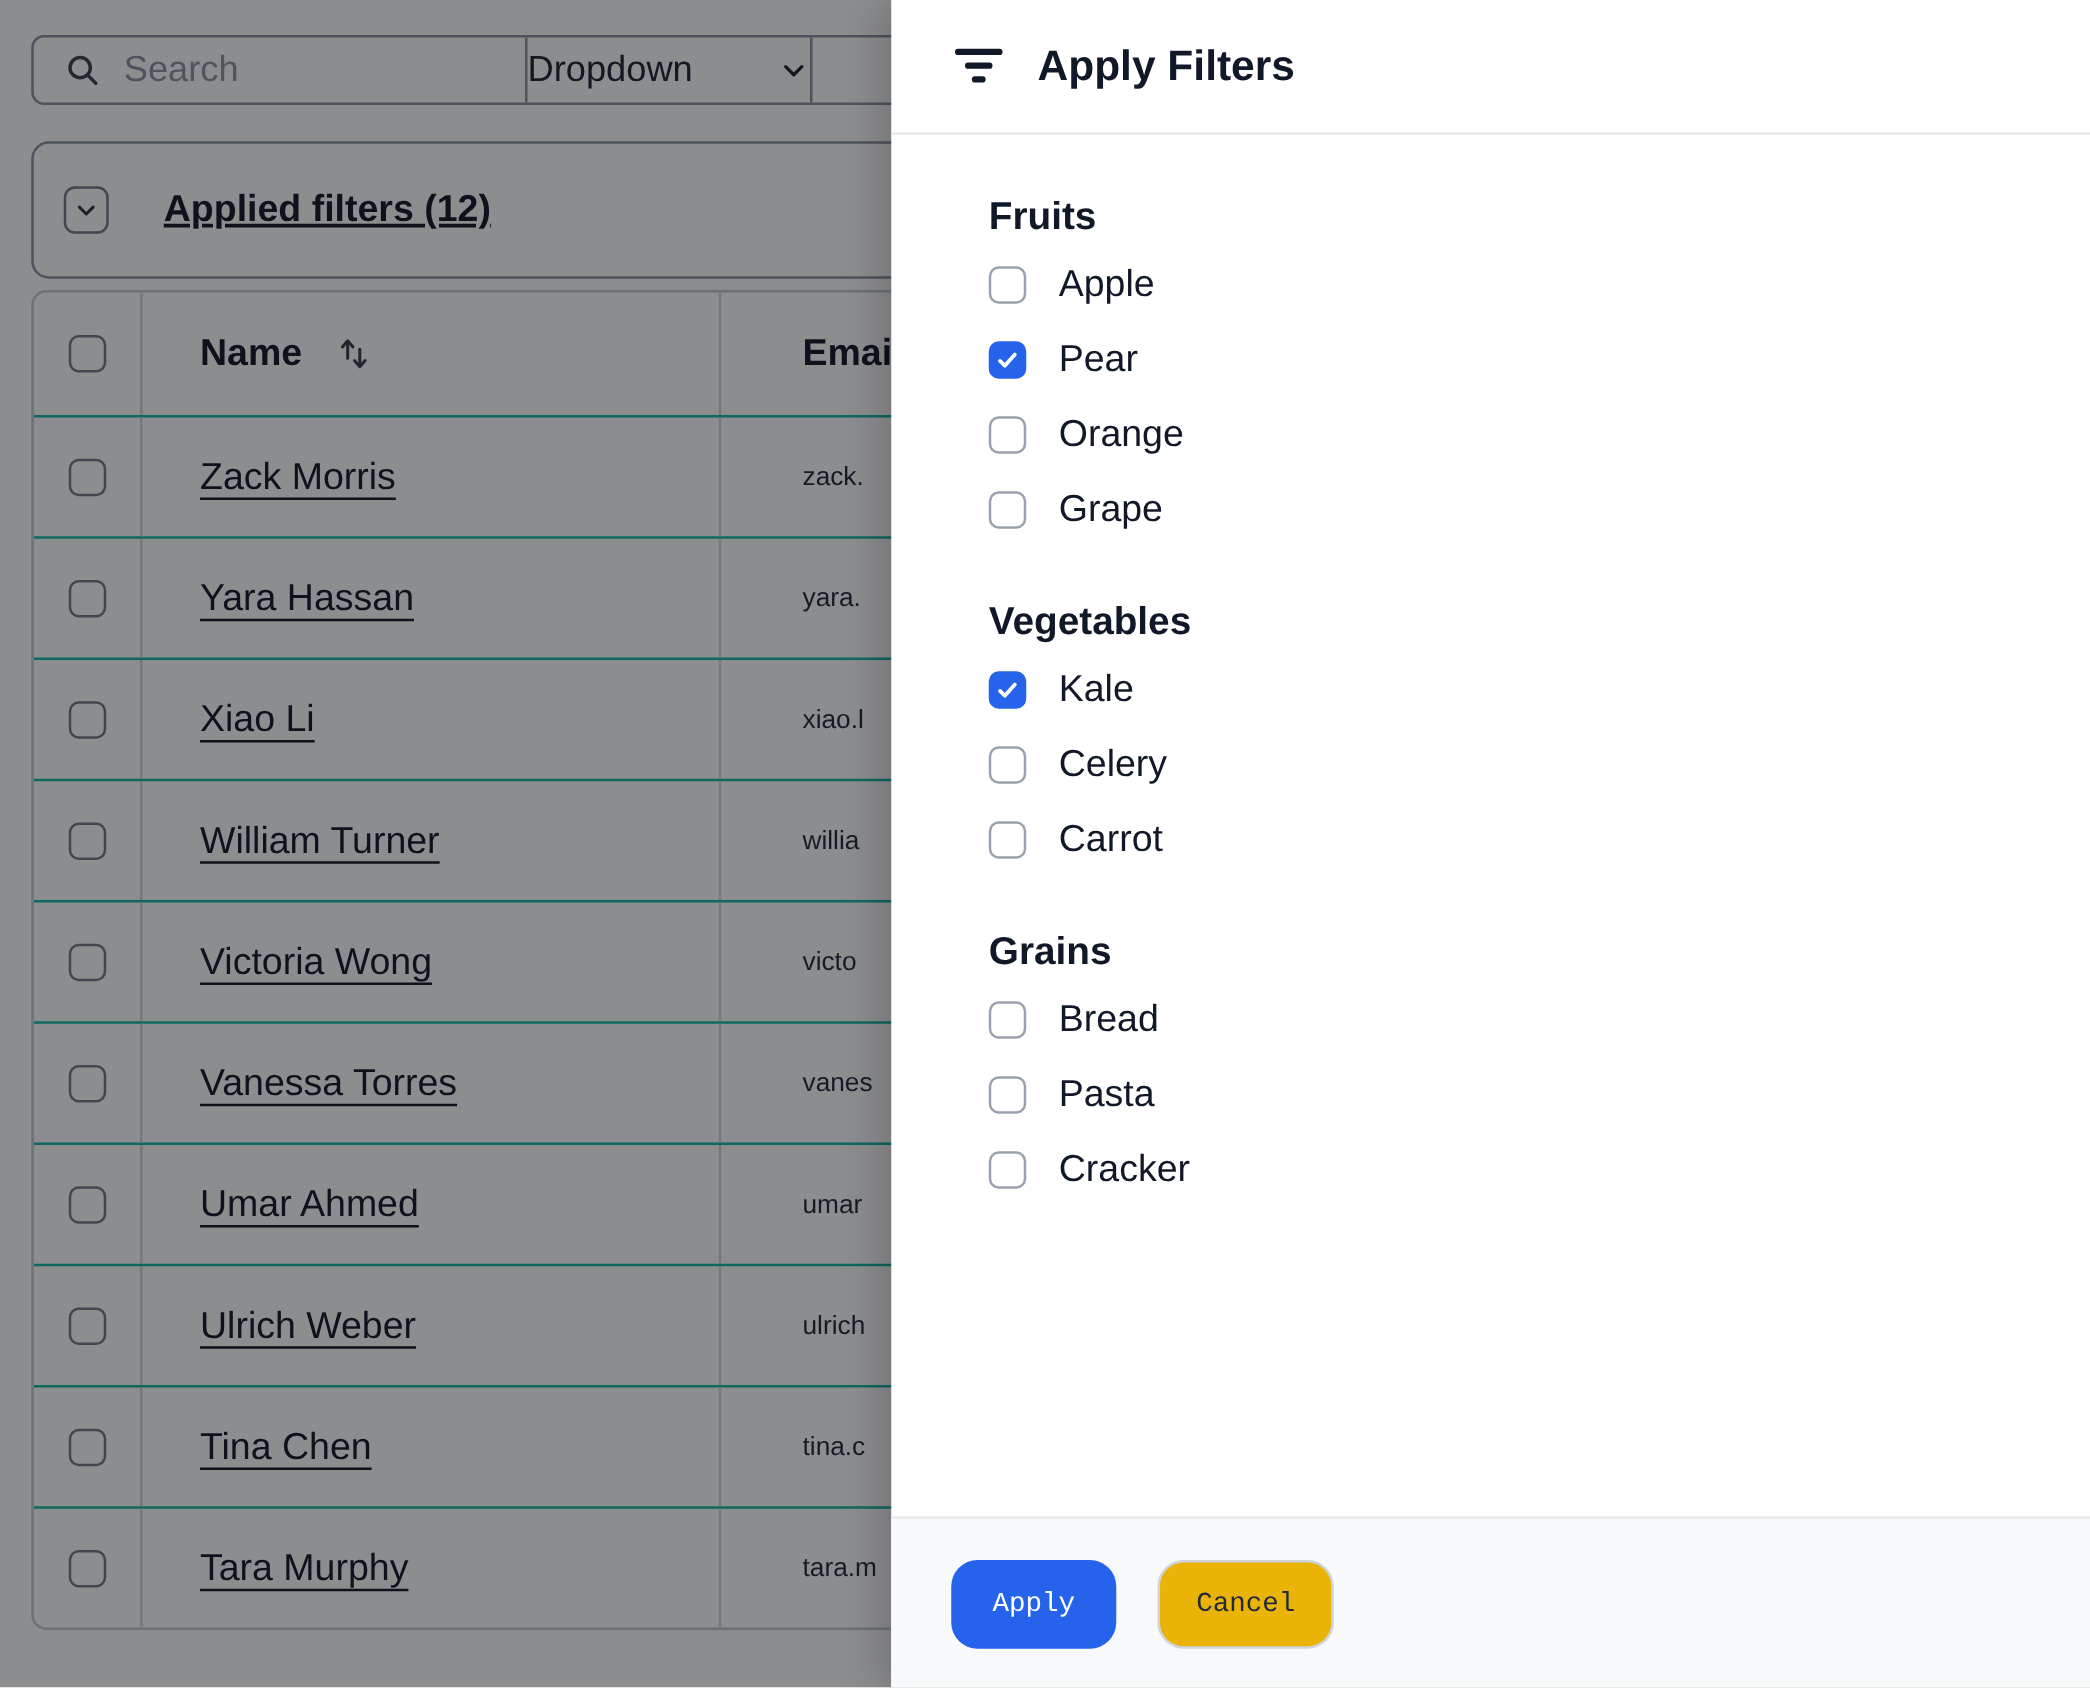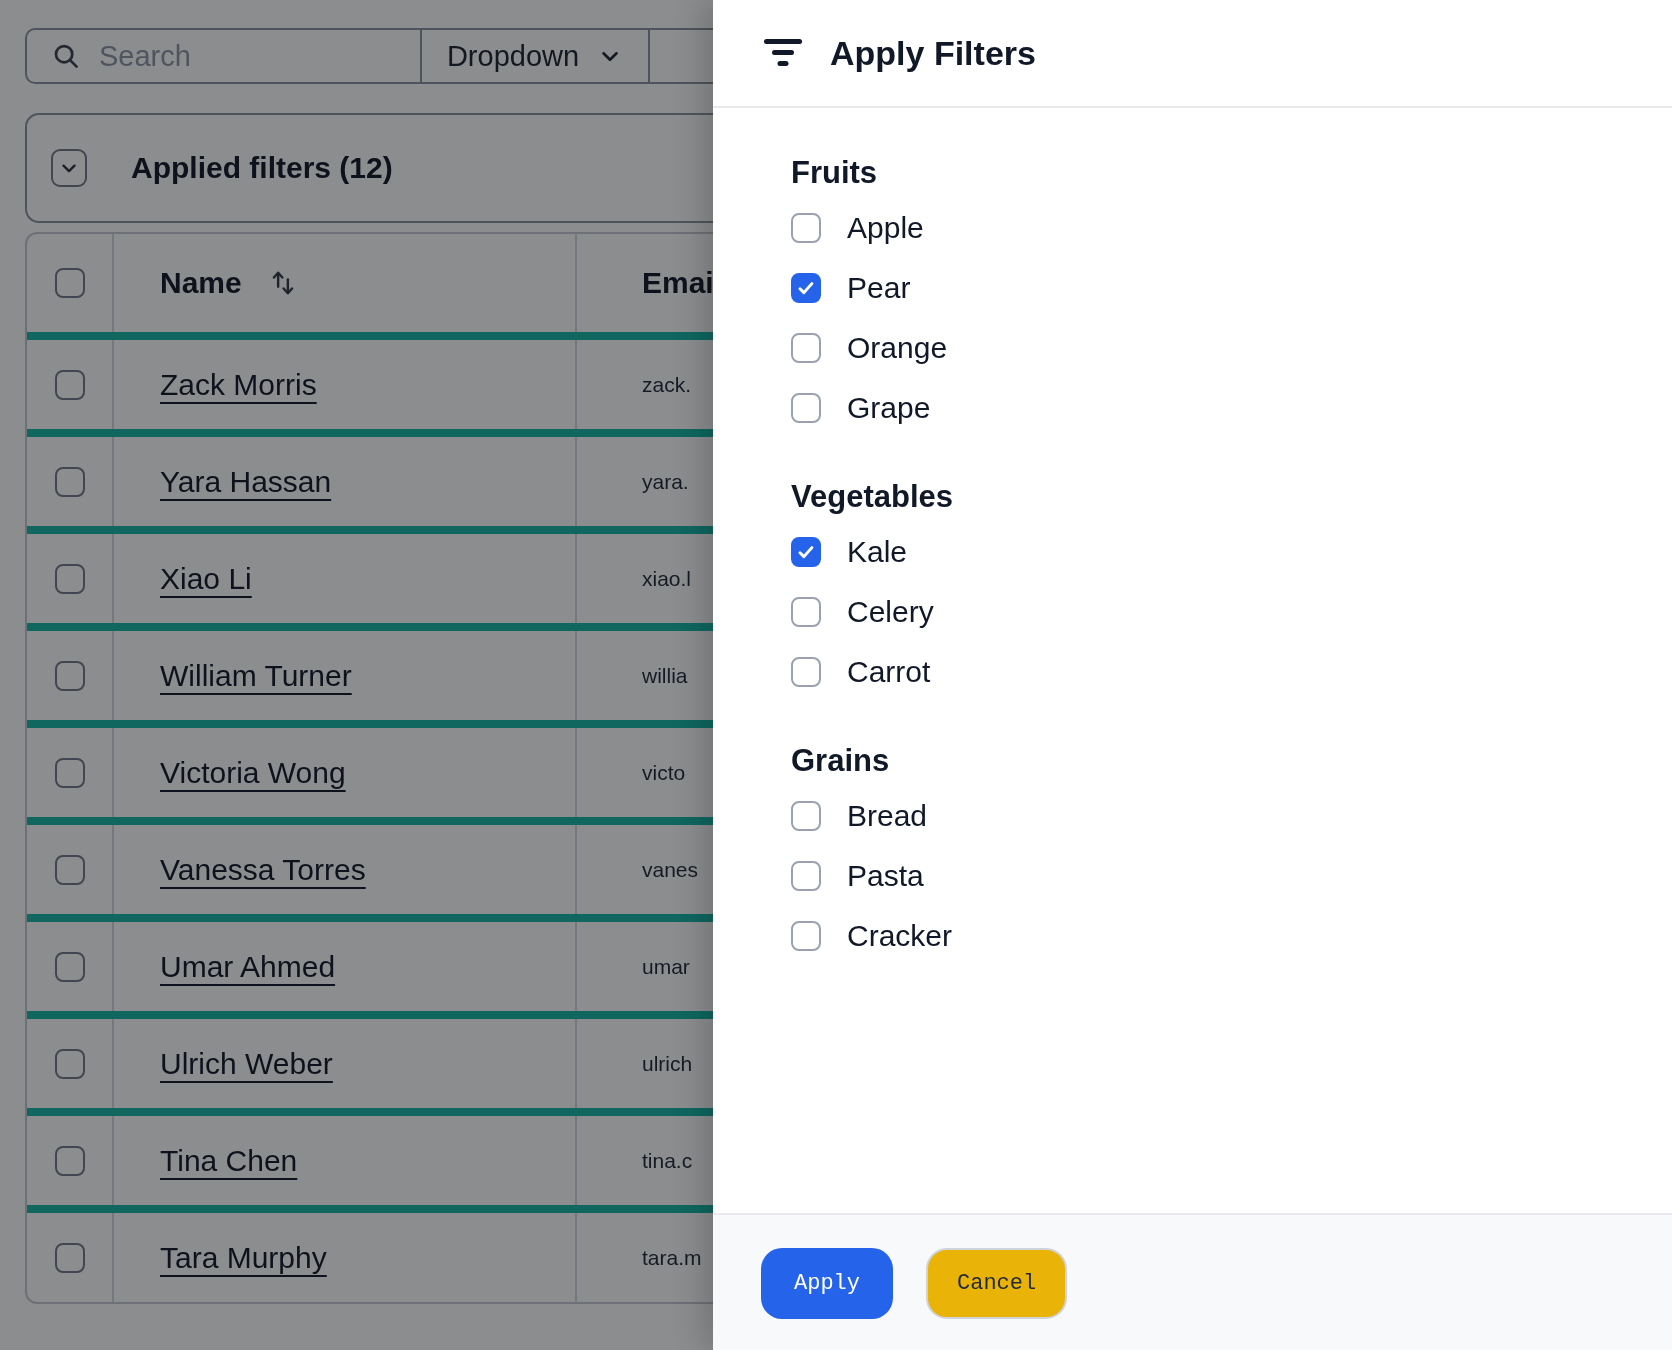--- a/index.html
+++ b/index.html
@@ -11,33 +11,33 @@
   .page { position:absolute; inset:0; background:#ffffff; }
 
   .toolbar { position:absolute; left:25px; top:28px; width:1000px; height:56px;
              border:2px solid #8b93a1; border-radius:10px; display:flex; align-items:stretch; }
   .search-seg { display:flex; align-items:center; width:395px; padding:0 0 0 24px;
                 border-right:2px solid #8b93a1; }
   .search-seg svg { flex:0 0 auto; }
   .search-seg input { border:none; outline:none; background:transparent; margin-left:18px;
                       font-family:"Liberation Sans", sans-serif; font-size:29px; color:#111827; width:300px; }
   .search-seg input::placeholder { color:#8d95a3; }
-  .dropdown-seg { display:flex; align-items:center; justify-content:center; gap:18px;
+  .dropdown-seg { display:flex; align-items:center; justify-content:space-between; gap:18px;
                   width:228px; border-right:2px solid #8b93a1; font-size:29px; color:#1b2330; }
   .toolbar-rest { flex:1; }
 
   .filters-bar { position:absolute; left:25px; top:113px; width:1010px; height:110px;
-                 border:2px solid #8b93a1; border-radius:14px; display:flex; align-items:center; padding:0 24px; }
+                 border:2px solid #8b93a1; border-radius:14px; display:flex; align-items:center; padding:0 24px;text-decoration:underline; }
   .collapse-btn { width:36px; height:38px; border:2px solid #727a88; border-radius:9px;
                   display:flex; align-items:center; justify-content:center; background:transparent; cursor:pointer; }
   .filters-label { margin-left:44px; font-size:30px; font-weight:bold; color:#111827; }
 
   .table { position:absolute; left:25px; top:232px; width:1330px;
            border:2px solid #c4c9d0; border-radius:12px 12px 12px 12px; overflow:hidden; }
-  .trow { display:flex; align-items:center; height:97px; border-top:8px solid #14b8a6; }
+  .trow { display:flex; align-items:center; height:97px; border-top:2px solid #14b8a6; }
   .trow.thead { height:98px; border-top:none; }
   .col-check { width:87px; display:flex; align-items:center; justify-content:center;
                align-self:stretch; border-right:2px solid #d2d6dc; }
   .col-name  { width:463px; padding-left:46px; align-self:stretch; display:flex; align-items:center;
                border-right:2px solid #d2d6dc; }
   .col-email { flex:1; padding-left:65px; align-self:stretch; display:flex; align-items:center; }
   .cbx { width:30px; height:30px; border:2px solid #727a88; border-radius:8px; background:transparent; }
   .th-label { font-weight:bold; font-size:30px; color:#111827; display:flex; align-items:center; gap:26px; }
   .name-link { font-size:30px; color:#111827; text-decoration:underline;
                text-underline-offset:7px; text-decoration-thickness:2px; cursor:pointer; }

